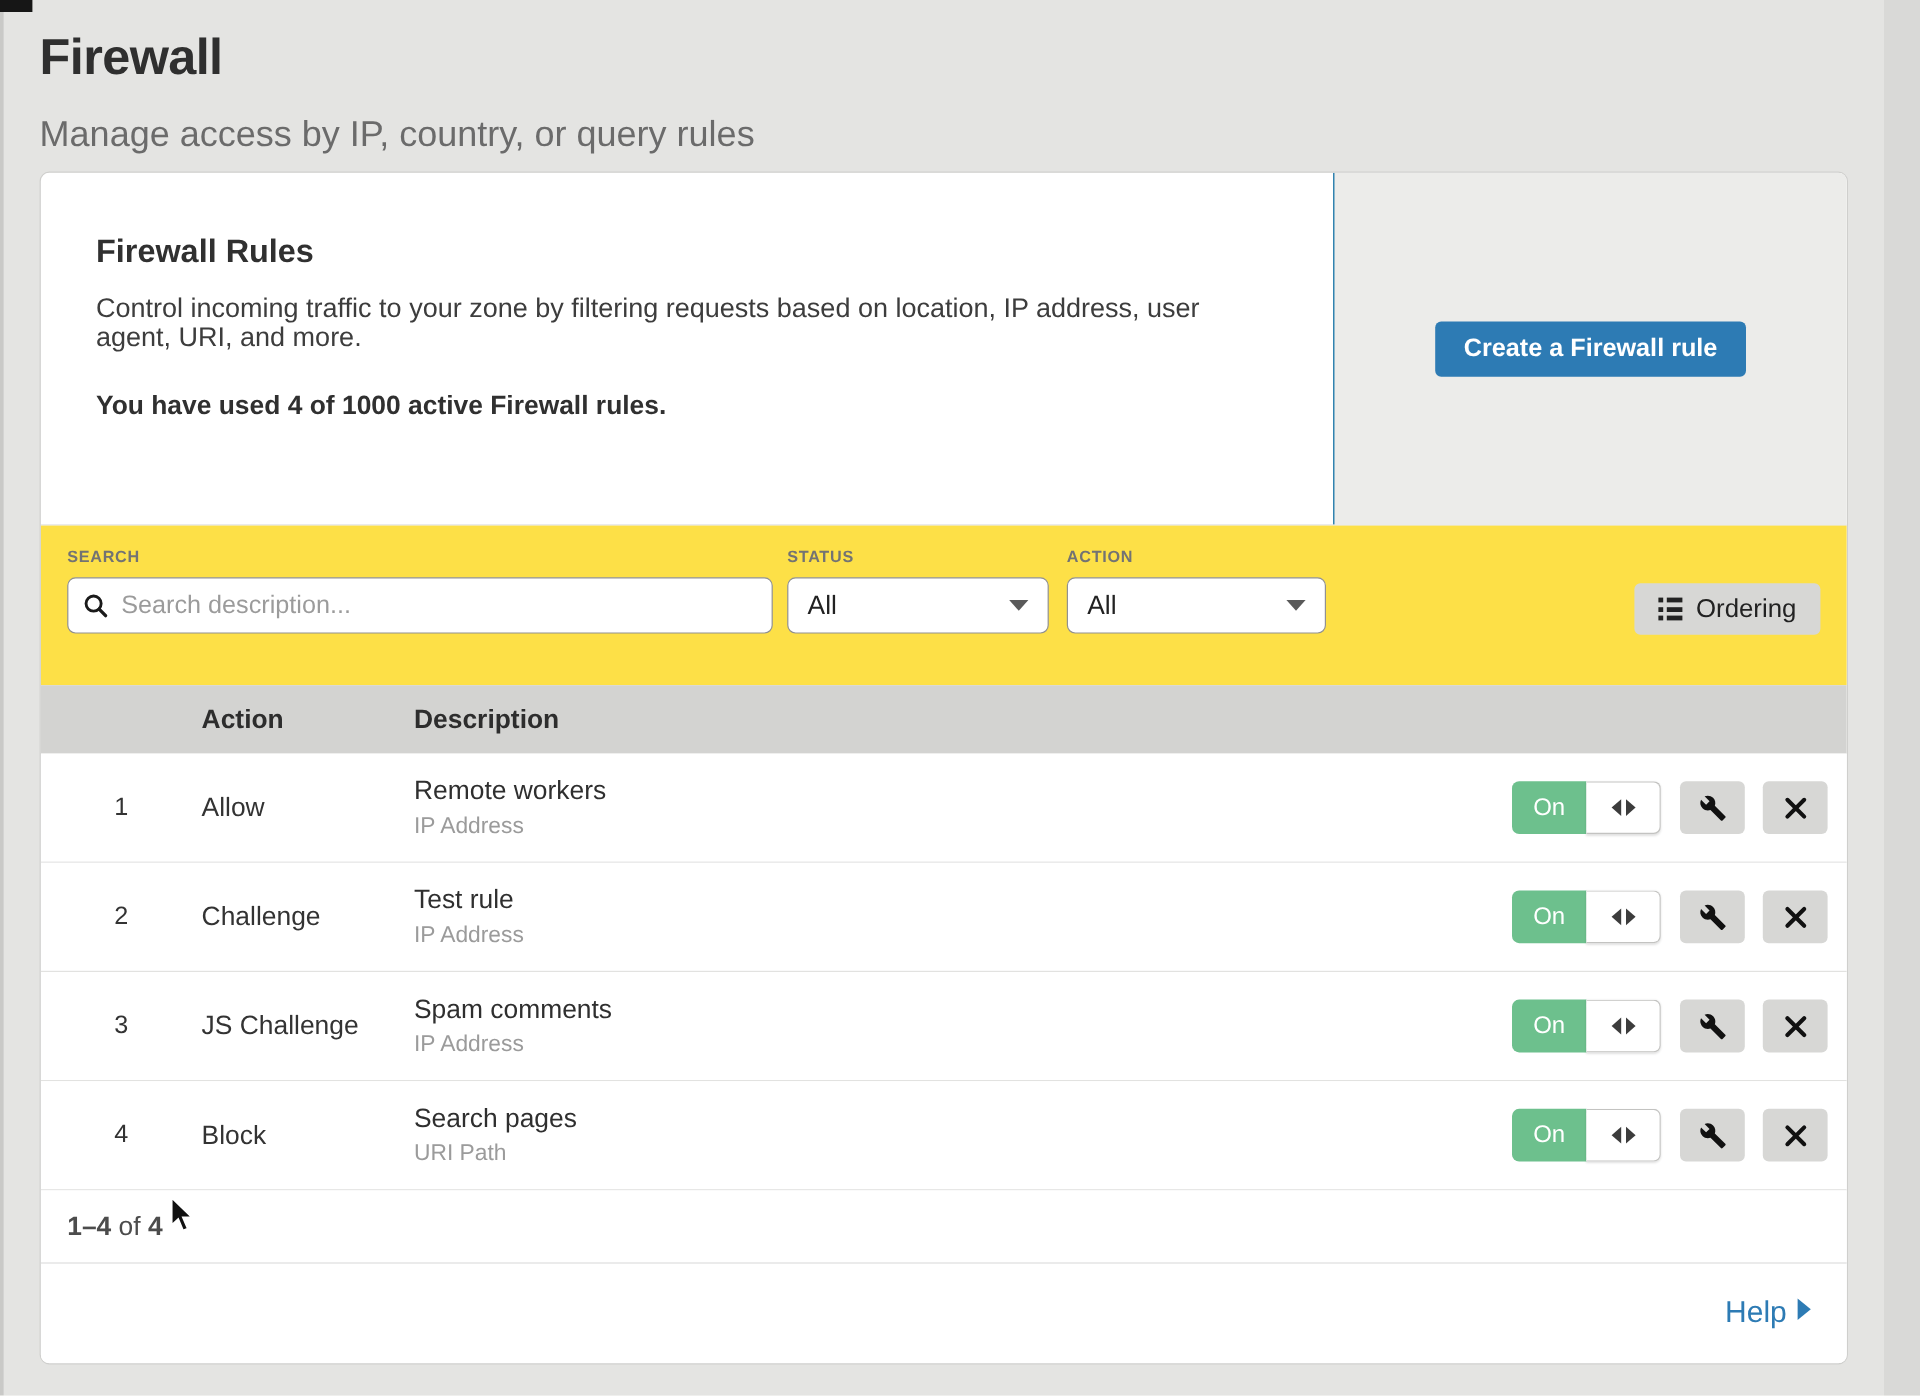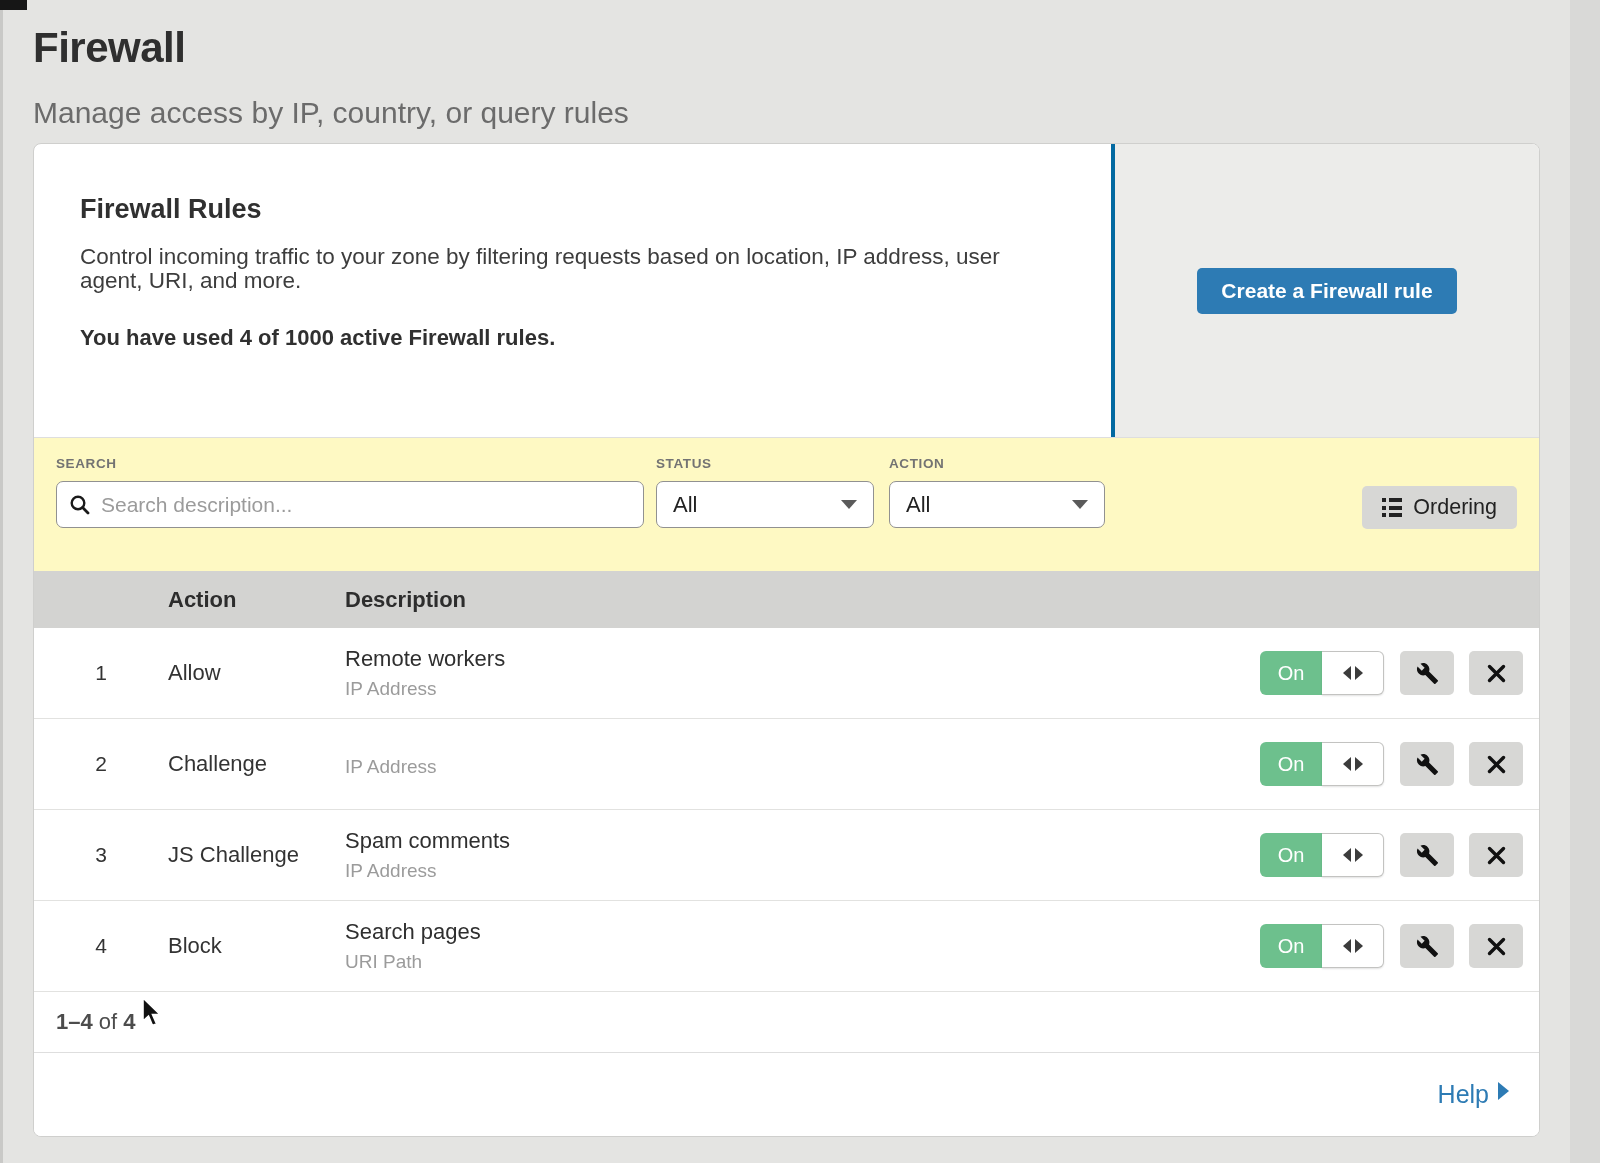--- a/index.html
+++ b/index.html
@@ -24,35 +24,35 @@
   .card {
     position:absolute; left:33px; top:143px; width:1507px; height:994px;
     background:#fff; border:1px solid #cfcfcd; border-radius:8px;
     overflow:hidden; display:flex; flex-direction:column;
   }
 
   
   .card-top { display:flex; height:294px; border-bottom:1px solid #dedede; flex:0 0 auto;justify-content:flex-end; }
   .card-top-left { flex:1 1 auto; padding:50px 46px 0 46px; }
   .card-top-right {
-    width:428px; flex:0 0 auto; background:#ececea; border-left:4px solid #0369a1;
+    width:428px; flex:0 0 auto; background:#ececea; border-left:1px solid #0369a1;
     display:flex; align-items:center; justify-content:center;
   }
   .rules-heading { font-size:27px; font-weight:700; color:#303030; }
   .rules-desc { margin-top:20px; font-size:22.5px; line-height:24px; color:#3d3d3d; max-width:945px; }
   .rules-usage { margin-top:32px; font-size:22px; font-weight:700; color:#303030; }
   .create-btn {
     background:#2d7bb4; color:#fff; border:none; border-radius:5px;
     font-family:inherit; font-size:21px; font-weight:600;
     padding:11px 24px; cursor:pointer;
   }
 
   
   .filter-bar {
-    flex:0 0 auto; background:#fef9c3; height:133px;
+    flex:0 0 auto; background:#fde047; height:133px;
     display:flex; align-items:flex-start; padding:18px 22px 0 22px;
   }
   .filter-group { display:flex; flex-direction:column; }
   .filter-label {
     font-size:13.5px; font-weight:700; color:#737373; letter-spacing:0.6px;
     margin-bottom:10px;
   }
   .search-wrap { position:relative; width:588px; }
   .search-input {
     width:100%; height:47px; border:1px solid #919191; border-radius:7px;
@@ -241,20 +241,21 @@
             <path stroke="#111" stroke-width="3.4" stroke-linecap="round" d="M3.5 3.5 L17.5 17.5 M17.5 3.5 L3.5 17.5" fill="none"></path>
           </svg>
       </button>
     </div>
   </div>
 
   <div class="rule-row">
     <div class="col-num rule-num">2</div>
     <div class="col-action rule-action">Challenge</div>
     <div class="col-desc">
+      <div class="rule-desc-title">Test rule</div>
       <div class="rule-desc-sub">IP Address</div>
     </div>
     <div class="row-controls">
       <div class="toggle">
         <div class="toggle-on">On</div>
         <div class="toggle-handle">
             <span class="tri-left"></span>
             <span class="tri-right"></span>
           </div>
       </div>

